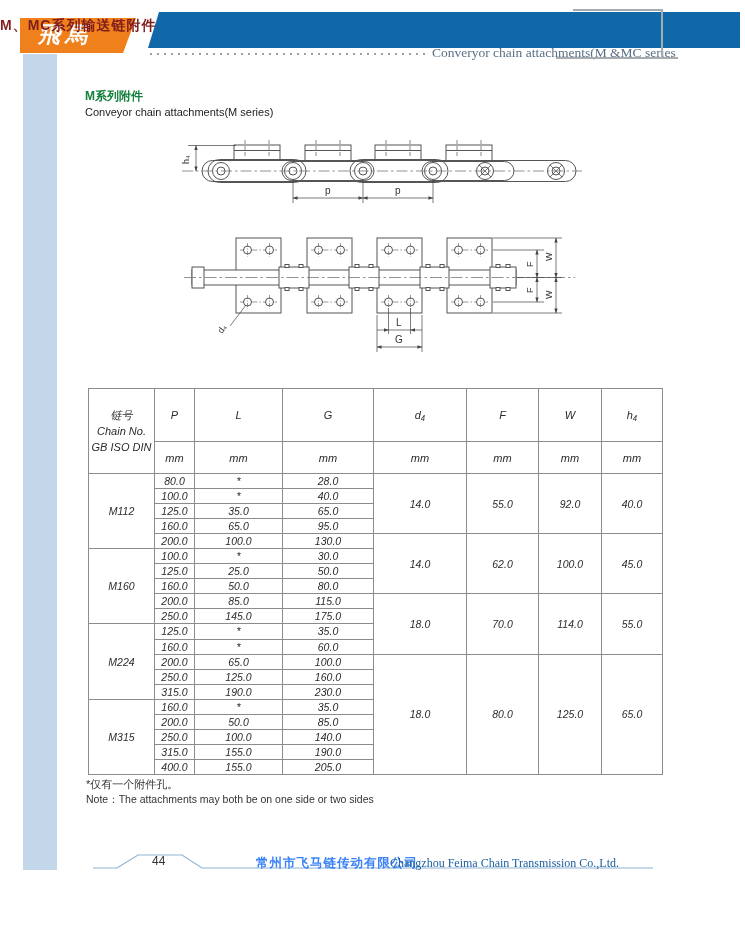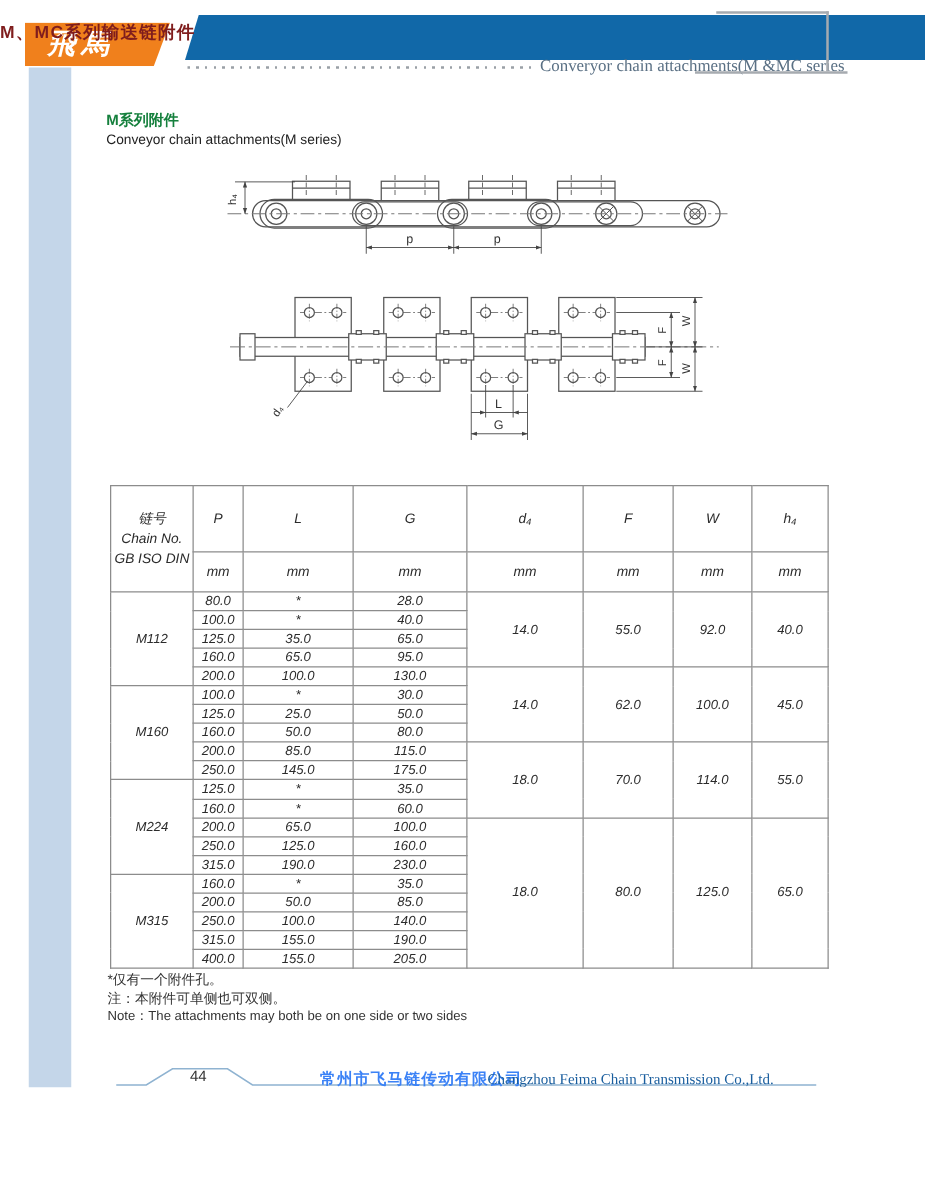--- a/index.html
+++ b/index.html
@@ -421,21 +421,20 @@
         <td>400.0</td>
         <td>155.0</td>
         <td>205.0</td>
       </tr>
     </tbody>
       </table>
   </div>
 
   <div class="abs notes">
     <div>*仅有一个附件孔。</div>
-    <div>注：本附件可单侧也可双侧。</div>
     <div class="en">Note：The attachments may both be on one side or two sides</div>
   </div>
 
   <svg class="abs" style="left:88px;top:848px;" width="580" height="40" viewBox="0 0 580 40">
     <polyline points="5,20 29,20 50,7 94,7 114,20 565,20" fill="none" stroke="#8FB3D1" stroke-width="1.2"></polyline>
     <text x="64" y="17" font-size="12" fill="#333">44</text>
     <rect x="5" y="25" width="560" height="2.5" fill="#A9C6DE"></rect>
     <rect x="5" y="27.5" width="560" height="7" fill="#1168A8"></rect>
   </svg>
   <div class="abs foot-cn">常州市飞马链传动有限公司</div>

